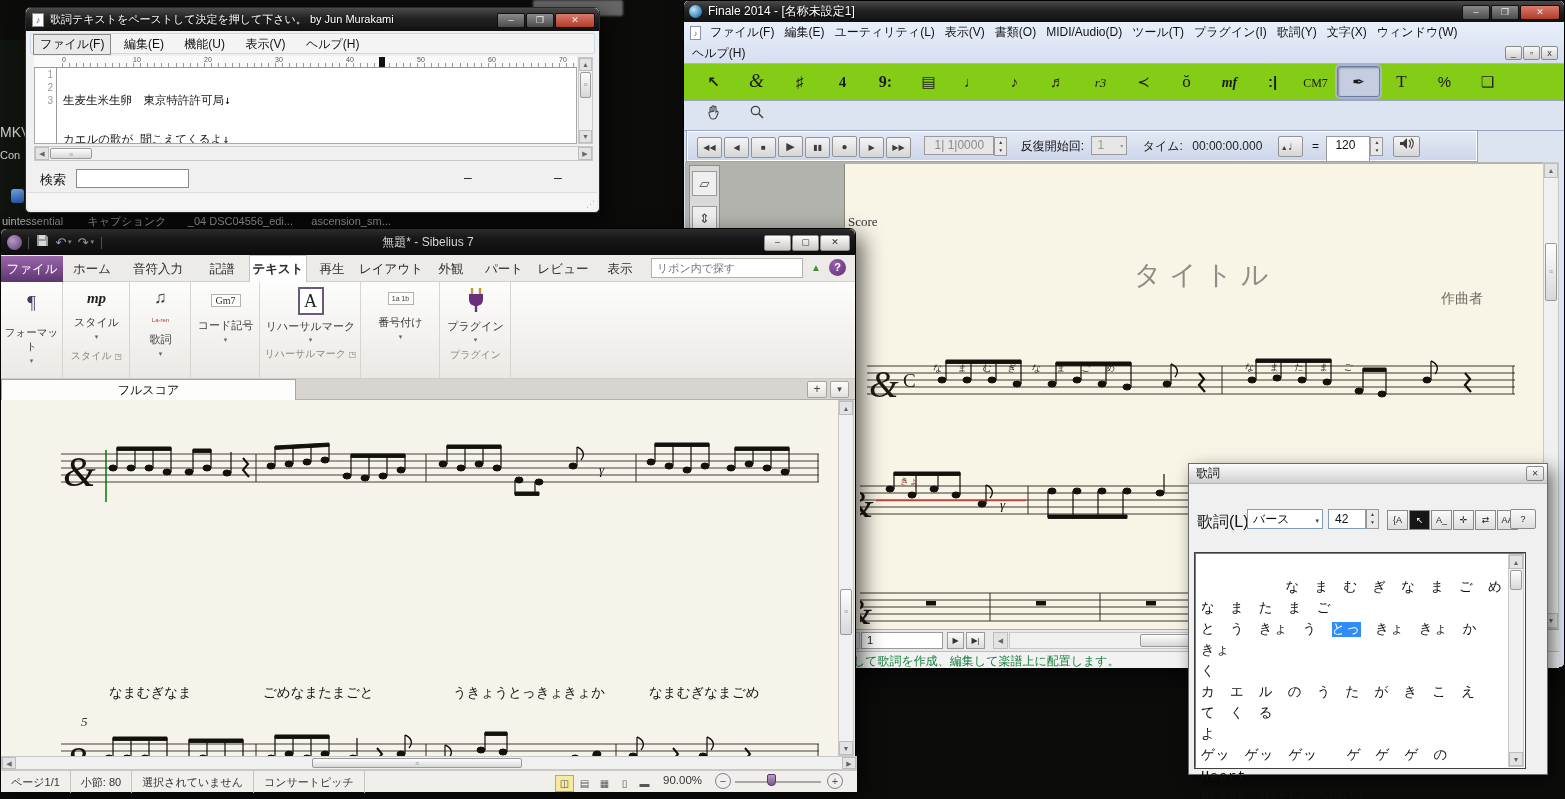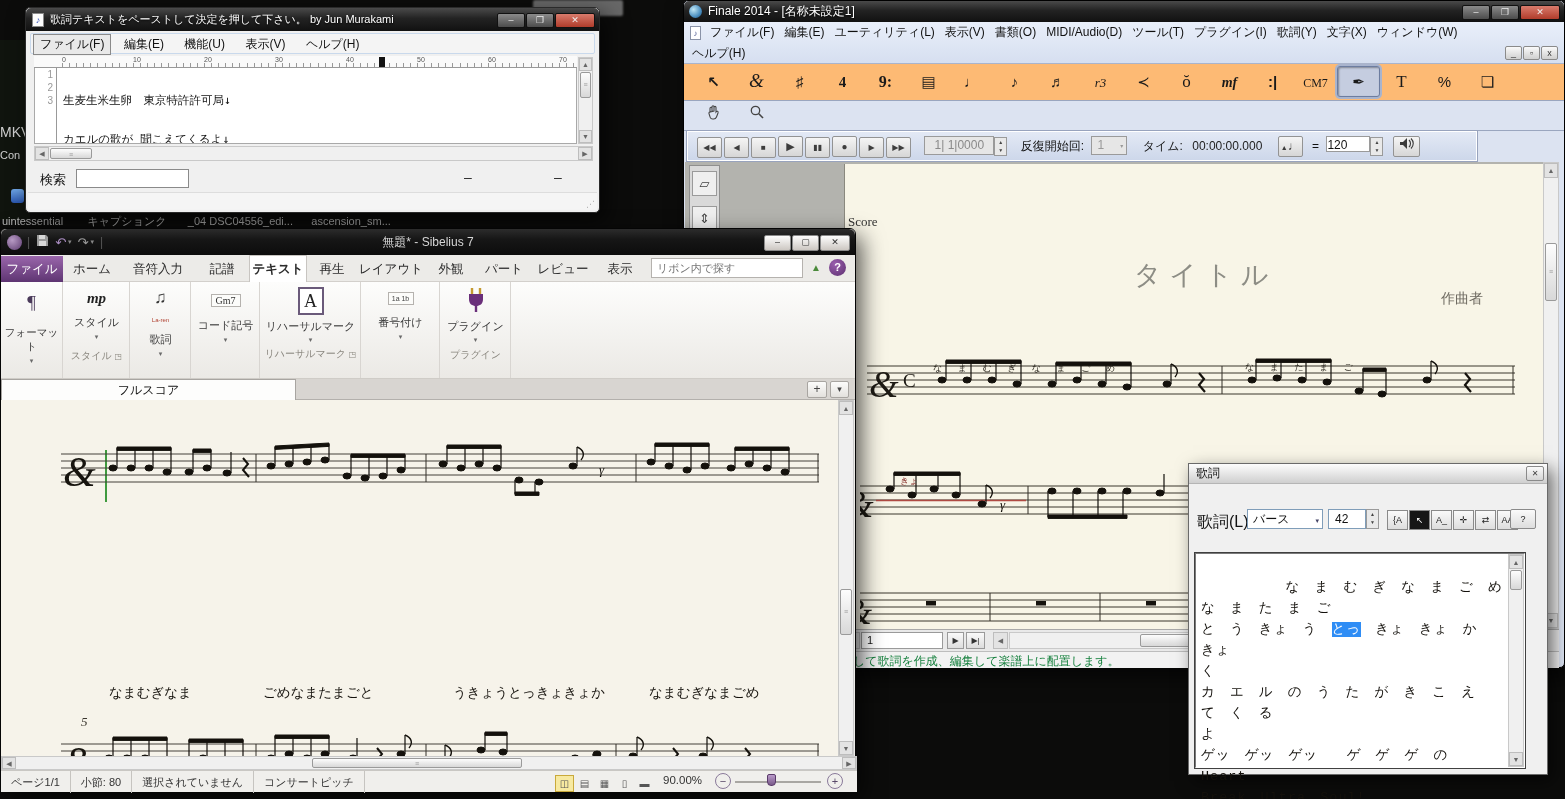--- a/index.html
+++ b/index.html
@@ -52,21 +52,21 @@
   <div class="abs" style="left:0;top:21px;width:100%;height:42px;background:linear-gradient(#e9effa,#d6dff0);border-bottom:1px solid #aab4cb;font-size:0">
     <span style="display:inline-block;width:11px;height:14px;margin:4px 4px 0 6px;background:#fff;border:1px solid #8a93a8;font-size:8px;line-height:13px;text-align:center;color:#44508a;vertical-align:top">♪</span>
     <span class="menu-item" style="padding:2px 5px">ファイル(F)</span><span class="menu-item" style="padding:2px 5px">編集(E)</span><span class="menu-item" style="padding:2px 5px">ユーティリティ(L)</span><span class="menu-item" style="padding:2px 5px">表示(V)</span><span class="menu-item" style="padding:2px 5px">書類(O)</span><span class="menu-item" style="padding:2px 5px">MIDI/Audio(D)</span><span class="menu-item" style="padding:2px 5px">ツール(T)</span><span class="menu-item" style="padding:2px 5px">プラグイン(I)</span><span class="menu-item" style="padding:2px 5px">歌詞(Y)</span><span class="menu-item" style="padding:2px 5px">文字(X)</span><span class="menu-item" style="padding:2px 5px">ウィンドウ(W)</span>
     <br>
     <span class="menu-item" style="padding:2px 5px 2px 8px">ヘルプ(H)</span>
     <span class="abs" style="right:6px;top:24px">
       <span class="wbtn" style="width:17px;height:14px;background:linear-gradient(#fafafa,#d0d0d0);color:#333;border:1px solid #8a8a8a">_</span><span class="wbtn" style="width:17px;height:14px;background:linear-gradient(#fafafa,#d0d0d0);color:#333;border:1px solid #8a8a8a">▫</span><span class="wbtn" style="width:17px;height:14px;background:linear-gradient(#fafafa,#d0d0d0);color:#333;border:1px solid #8a8a8a">x</span>
     </span>
   </div>
 
-  <div class="abs" style="left:0;top:63px;width:100%;height:37px;background:#fdba74;border-bottom:1px solid #9aa6bf;padding:2px 0 0 8px;white-space:nowrap">
+  <div class="abs" style="left:0;top:63px;width:100%;height:37px;background:#84cc16;border-bottom:1px solid #9aa6bf;padding:2px 0 0 8px;white-space:nowrap">
     <span class="tbtn" style="font-weight:bold">↖</span><span class="tbtn" style="font-family:'Liberation Serif',serif;font-style:italic;font-size:19px">&amp;</span><span class="tbtn">♯</span><span class="tbtn" style="font-family:'Liberation Serif',serif;font-weight:bold">4</span><span class="tbtn" style="font-family:'Liberation Serif',serif;font-weight:bold;font-size:16px">9:</span><span class="tbtn">▤</span><span class="tbtn">♩</span><span class="tbtn">♪</span><span class="tbtn">♬</span><span class="tbtn" style="font-family:'Liberation Serif',serif;font-style:italic;font-size:13px">r3</span><span class="tbtn">≺</span><span class="tbtn" style="font-family:'Liberation Serif',serif;font-size:17px">ŏ</span><span class="tbtn" style="font-family:'Liberation Serif',serif;font-style:italic;font-weight:bold;font-size:14px">mf</span><span class="tbtn" style="font-weight:bold">:|</span><span class="tbtn" style="font-family:'Liberation Serif',serif;font-size:12px">CM7</span><span class="tbtn sel">✒</span><span class="tbtn" style="font-family:'Liberation Serif',serif;font-size:17px">T</span><span class="tbtn">%</span><span class="tbtn">❏</span>
   </div>
 
   <div class="abs" style="left:0;top:100px;width:100%;height:30px;background:#dce3f1;border-bottom:1px solid #9aa6bf;padding:2px 0 0 8px">
     <span class="tbtn" style="height:26px;line-height:24px">
       <svg width="16" height="16" viewBox="0 0 16 16">
           <path d="M4 8V4.5c0-1.6 2-1.6 2 0V8M6 7V3c0-1.6 2-1.6 2 0v4M8 7V3.6c0-1.6 2-1.6 2 0V8c1-1.4 2.6-.8 2 1l-1.5 4c-.4 1-1 2-2.8 2H6.6c-1.2 0-2-.6-2.4-1.6L3 9.6C2.6 8.4 4 7.6 4 8z" fill="none" stroke="#444" stroke-width="1.1"></path>
         </svg>
     </span><span class="tbtn" style="height:26px;line-height:24px">
       <svg width="16" height="16" viewBox="0 0 16 16">
@@ -78,21 +78,21 @@
 
   <div class="abs" style="left:3px;top:130px;width:790px;height:30px;background:linear-gradient(#e3e9f5,#cdd7ea);border:1px solid #fff;outline:1px solid #98a3bd;padding:4px 0 0 9px;white-space:nowrap;font-size:12px">
     <span class="trbtn">◀◀</span><span class="trbtn">◀</span><span class="trbtn">■</span><span class="trbtn" style="font-size:11px">▶</span><span class="trbtn">▮▮</span><span class="trbtn" style="font-size:10px">●</span><span class="trbtn">▶</span><span class="trbtn">▶▶</span>
     <span style="display:inline-block;width:70px;height:19px;margin-left:8px;background:#e6e6e6;border:1px solid #9a9a9a;color:#8a8a8a;text-align:center;line-height:17px;vertical-align:top">1| 1|0000</span><span class="spin" style="height:19px"><span>▲</span><br><span>▼</span></span>
     <span style="margin-left:10px">反復開始回:</span>
     <span style="display:inline-block;width:36px;height:19px;margin-left:4px;background:#e6e6e6;border:1px solid #9a9a9a;color:#999;line-height:17px;padding-left:5px;vertical-align:top"><span>1</span> <span style="float:right;font-size:6px;margin:1px 3px 0 0">▾</span></span>
     <span style="margin-left:12px">タイム:</span>
     <span style="margin-left:6px;color:#222">00:00:00.000</span>
     <span class="trbtn" style="margin-left:12px;font-size:12px"><span style="font-size:7px">▲</span><span>♩</span></span>
     <span style="margin:0 4px">=</span>
-    <span style="display:inline-block;width:44px;height:16px;background:#fff;border:1px solid #9a9a9a;line-height:17px;padding-left:0;vertical-align:top">120</span><span class="spin" style="height:19px"><span>▲</span><br><span>▼</span></span>
+    <span style="display:inline-block;width:44px;height:26px;background:#fff;border:1px solid #9a9a9a;line-height:17px;padding-left:8px;vertical-align:top">120</span><span class="spin" style="height:19px"><span>▲</span><br><span>▼</span></span>
     <span class="trbtn" style="margin-left:6px;width:27px">
       <svg width="15" height="13" viewBox="0 0 15 13">
           <path d="M1 5h3l4-4v11L4 8H1z" fill="#3a3a3a"></path>
           <path d="M10 3c2 2 2 5 0 7M12 1.5c3 3 3 7 0 10" stroke="#3a3a3a" stroke-width="1.1" fill="none"></path>
         </svg>
     </span>
   </div>
 
   <div class="abs" style="left:1px;top:161px;width:874px;height:467px;background:#b3b3ae;overflow:hidden">
     <div class="abs" style="left:159px;top:2px;width:715px;height:465px;background:#f8f5e7;border-left:1px solid #8a887e"></div>

